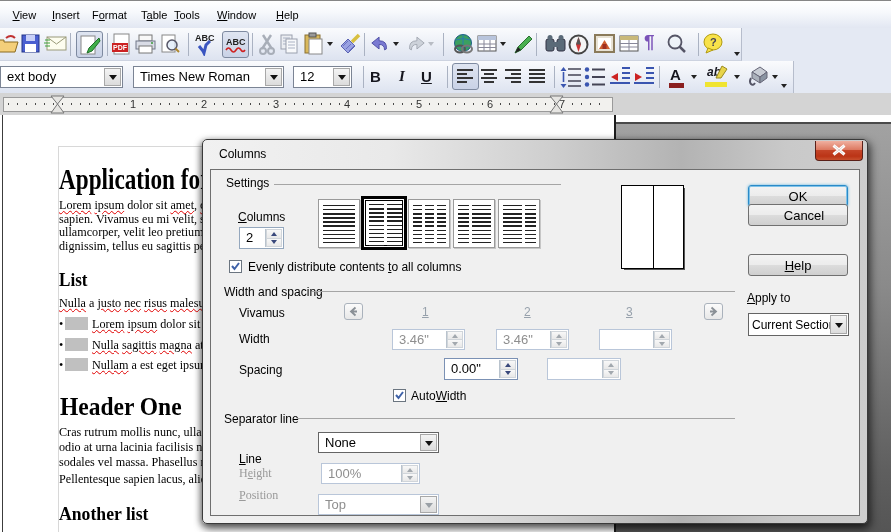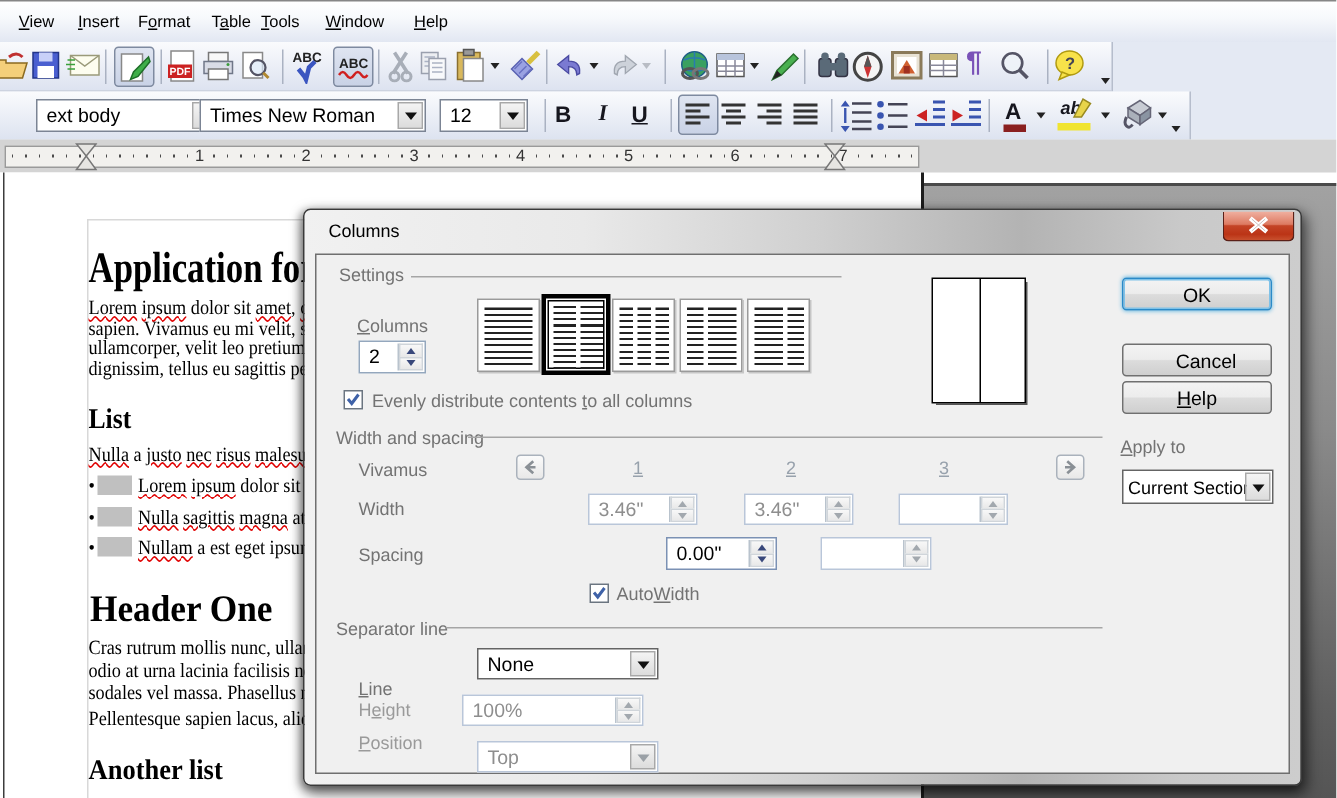--- a/index.html
+++ b/index.html
@@ -43,22 +43,22 @@
     border:1px solid #3a3a3a;box-sizing:border-box;
     box-shadow:2px 4px 9px 1px rgba(0,0,0,0.55), -2px 2px 6px rgba(0,0,0,0.35);}
   #dlgtitle{position:absolute;left:16px;top:7px;font-size:12px;color:#000;}
   #xbtn{position:absolute;left:612px;top:1px;width:46px;height:19px;
     background:linear-gradient(#f0b0a0 0%,#dd7a62 45%,#c44427 50%,#bb3416 80%,#c8502e 100%);
     border:1px solid #5a2018;border-top:none;border-radius:0 0 4px 4px;
     color:#fff;font-weight:bold;font-size:12px;text-align:center;line-height:18px;
     text-shadow:0 1px 1px rgba(0,0,0,.5);}
   #client{position:absolute;left:7px;top:29px;width:650px;height:347px;
     background:#f0f0f0;border:1px solid #6f6f6f;box-sizing:border-box;}
-  .lbl{position:absolute;font-size:12px;color:#737373;white-space:nowrap;}
-  .glbl{position:absolute;font-size:12px;color:#9a9a9a;white-space:nowrap;}
+  .lbl{position:absolute;font-size:12px;color:#000000;white-space:nowrap;}
+  .glbl{position:absolute;font-size:12px;color:#9a9a9a;white-space:nowrap;font-family:Liberation Serif, serif;}
   .gline{position:absolute;height:1px;background:#a5a5a5;}
   u{text-decoration:underline;text-underline-offset:1px;text-decoration-thickness:1px;}
   
   .spin{position:absolute;background:#fff;border:1px solid #94a7bd;box-sizing:border-box;
         font-size:13px;color:#000;}
   .spin .v{position:absolute;left:6px;top:2px;}
   .spinbtns{position:absolute;right:1px;top:1px;bottom:1px;width:16px;
      border-left:1px solid #b9c3cd;display:flex;flex-direction:column;}
   .sb{flex:1;background:linear-gradient(#f8f8f8,#e8e8e8);border:1px solid #d0d5da;
       box-sizing:border-box;position:relative;}
@@ -248,21 +248,21 @@
     <text x="9" y="14" font-size="11" font-weight="bold" fill="#445">?</text>
   </svg>
   <div class="abs" style="left:734px;top:52px;width:0;height:0;border-left:3.5px solid transparent;border-right:3.5px solid transparent;border-top:4px solid #222;"></div>
 </div>
 
 <div id="icons2">
   <div class="sep2" style="left:363px;"></div>
     <div class="sep2" style="left:447px;"></div>
     <div class="sep2" style="left:554px;"></div>
     <div class="sep2" style="left:659px;"></div>
-  <div class="combo abs" style="left:0px;top:66px;width:123px;height:22px;border-color:#7b8494;margin-left:24px;">
+  <div class="combo abs" style="left:0px;top:66px;width:123px;height:22px;border-color:#7b8494;">
     <div class="v">ext body</div>
       <div class="cbtn">
         <div class="tri"></div>
       </div>
   </div>
   <div class="combo abs" style="left:133px;top:66px;width:151px;height:22px;border-color:#7b8494;">
     <div class="v">Times New Roman</div>
       <div class="cbtn">
         <div class="tri"></div>
       </div>
@@ -503,41 +503,41 @@
     <div class="lbl" style="left:13px;top:242px;">Separator line</div>
     <div class="gline" style="left:86px;top:248px;width:438px;"></div>
     <div class="lbl" style="left:28px;top:267px;margin-top:15px;"><u>L</u>ine</div>
     <div class="combo" style="left:107px;top:262px;width:121px;height:21px;">
       <div class="v">None</div>
       <div class="cbtn">
           <div class="tri"></div>
         </div>
     </div>
     <div class="glbl" style="left:28px;top:296px;">H<u>e</u>ight</div>
-    <div class="spin dis" style="left:97px;top:293px;width:121px;height:21px;padding-left:20px;">
+    <div class="spin dis" style="left:110px;top:293px;width:99px;height:21px;padding-left:20px;">
       <div class="v">100%</div>
       <div class="spinbtns dis">
           <div class="sb up">
             <div class="tri-u"></div>
           </div>
           <div class="sb">
             <div class="tri-d"></div>
           </div>
         </div>
     </div>
     <div class="glbl" style="left:28px;top:318px;"><u>P</u>osition</div>
     <div class="combo dis" style="left:107px;top:324px;width:121px;height:21px;background:#fff;">
       <div class="v">Top</div>
       <div class="cbtn">
           <div class="tri"></div>
         </div>
     </div>
 
     <div class="btn ok" style="left:537px;top:15px;">OK</div>
-    <div class="btn" style="left:537px;top:59px;padding-left:12px;">Cancel</div>
+    <div class="btn" style="left:537px;top:34px;padding-left:12px;">Cancel</div>
     <div class="btn" style="left:537px;top:84px;"><u>H</u>elp</div>
     <div class="lbl" style="left:536px;top:121px;"><u>A</u>pply to</div>
     <div class="combo" style="left:537px;top:143px;width:101px;height:23px;font-size:12px;">
       <div class="v" style="top:4px;left:3px;">Current Section</div>
       <div class="cbtn">
           <div class="tri"></div>
         </div>
     </div>
 
     <div style="position:absolute;left:410px;top:15px;width:63px;height:84px;background:#fff;

